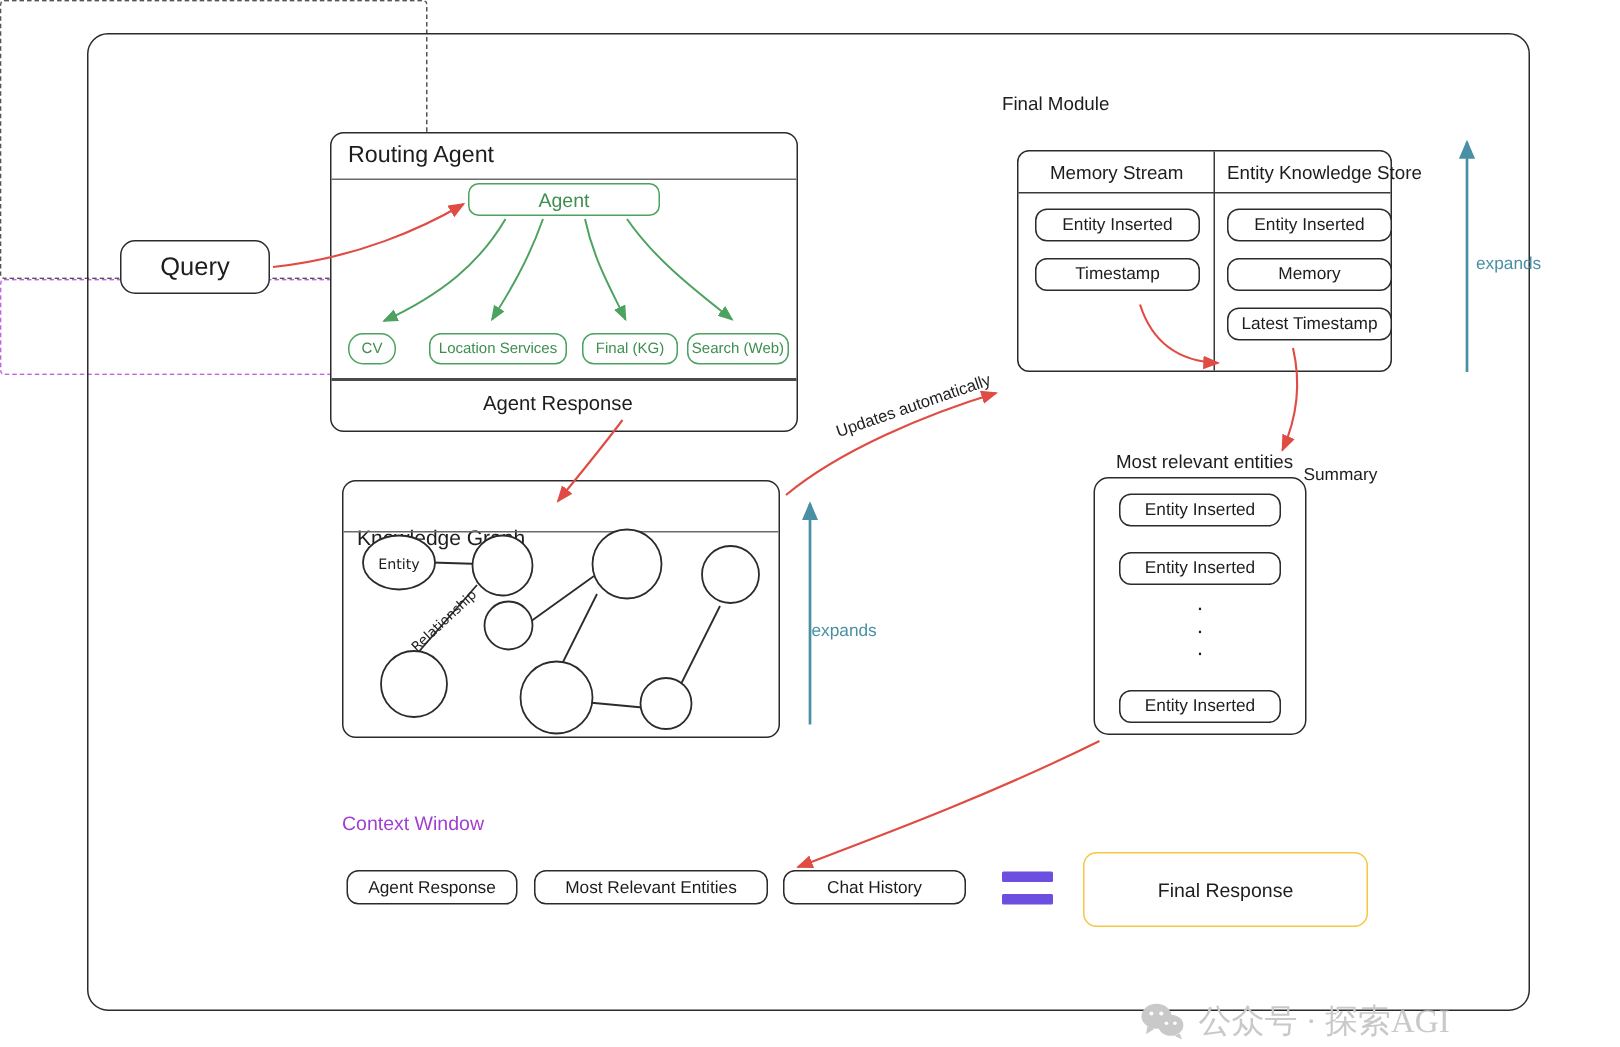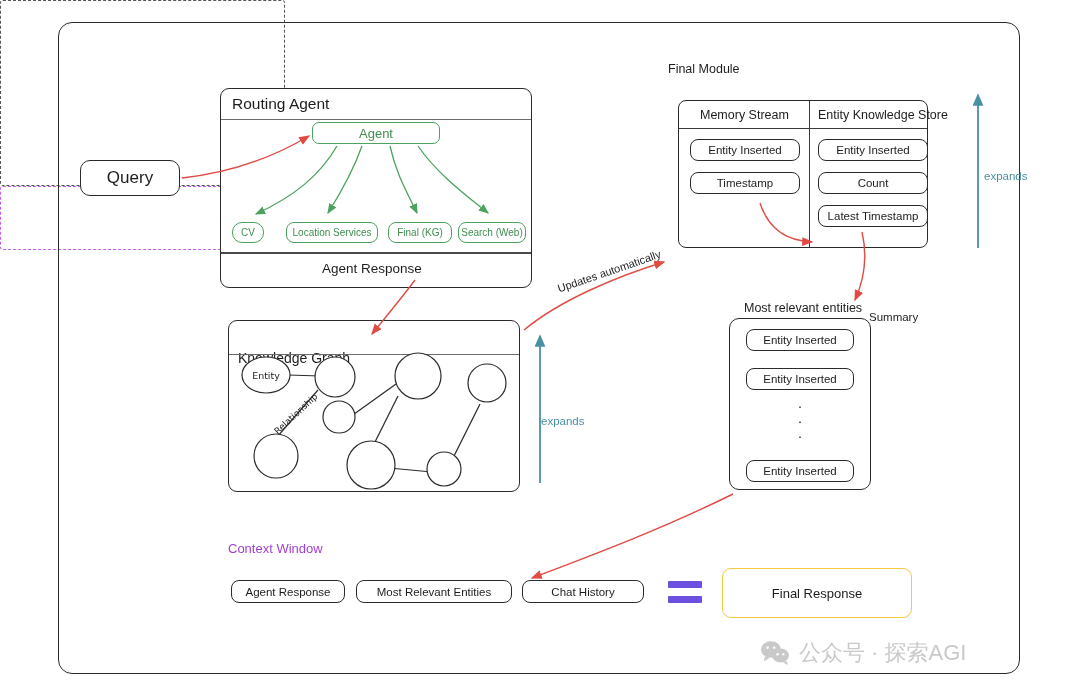--- a/index.html
+++ b/index.html
@@ -178,24 +178,24 @@
   #updates-automatically {
     left: 556px; top: 283px; color: #1d1d1d; font-size: 11px;
     transform: rotate(-19deg); transform-origin: left top;
   }
   #summary-label {
     left: 869px; top: 284px; color: #1d1d1d; font-size: 11.5px; margin-top: 27px;
   }
 
   
   #watermark {
-    position: absolute; left: 760px; top: 638px;
+    position: absolute; left: 760px; top: 666px;
     display: flex; align-items: center; gap: 9px;
     color: #c9c9c9; font-size: 22px;
-    font-family: Liberation Sans, sans-serif;
+    font-family: Liberation Serif, serif;
   }
   #watermark .wm-icon { display: block; }
 
   svg.overlay {
     position: absolute; left: 0; top: 0;
     width: 1080px; height: 698px;
     pointer-events: none;
   }
 </style>
 </head>
@@ -274,21 +274,21 @@
   <div class="pill" id="mem-ei-1">
     <span>Entity Inserted</span>
   </div>
   <div class="pill" id="mem-ts">
     <span>Timestamp</span>
   </div>
   <div class="pill" id="mem-ei-2">
     <span>Entity Inserted</span>
   </div>
   <div class="pill" id="mem-count">
-    <span>Count</span>
+    <span>Memory</span>
   </div>
   <div class="pill" id="mem-latest">
     <span>Latest Timestamp</span>
   </div>
 
   <div class="title-text" id="mre-label">Most relevant entities</div>
   <div class="box solid-box" id="mre-box"></div>
   <div class="pill" id="mre-e1">
     <span>Entity Inserted</span>
   </div>

